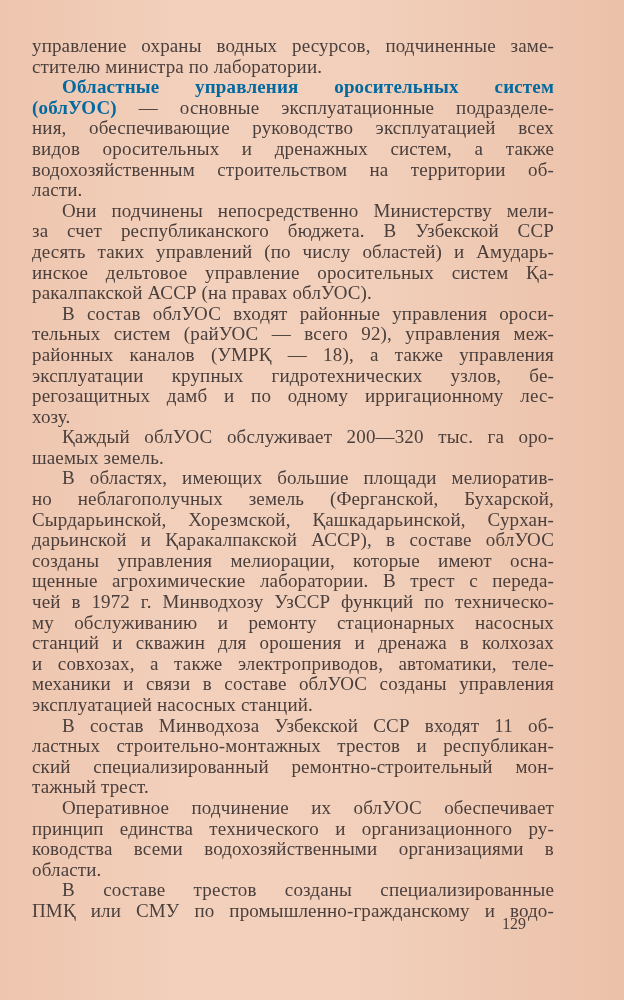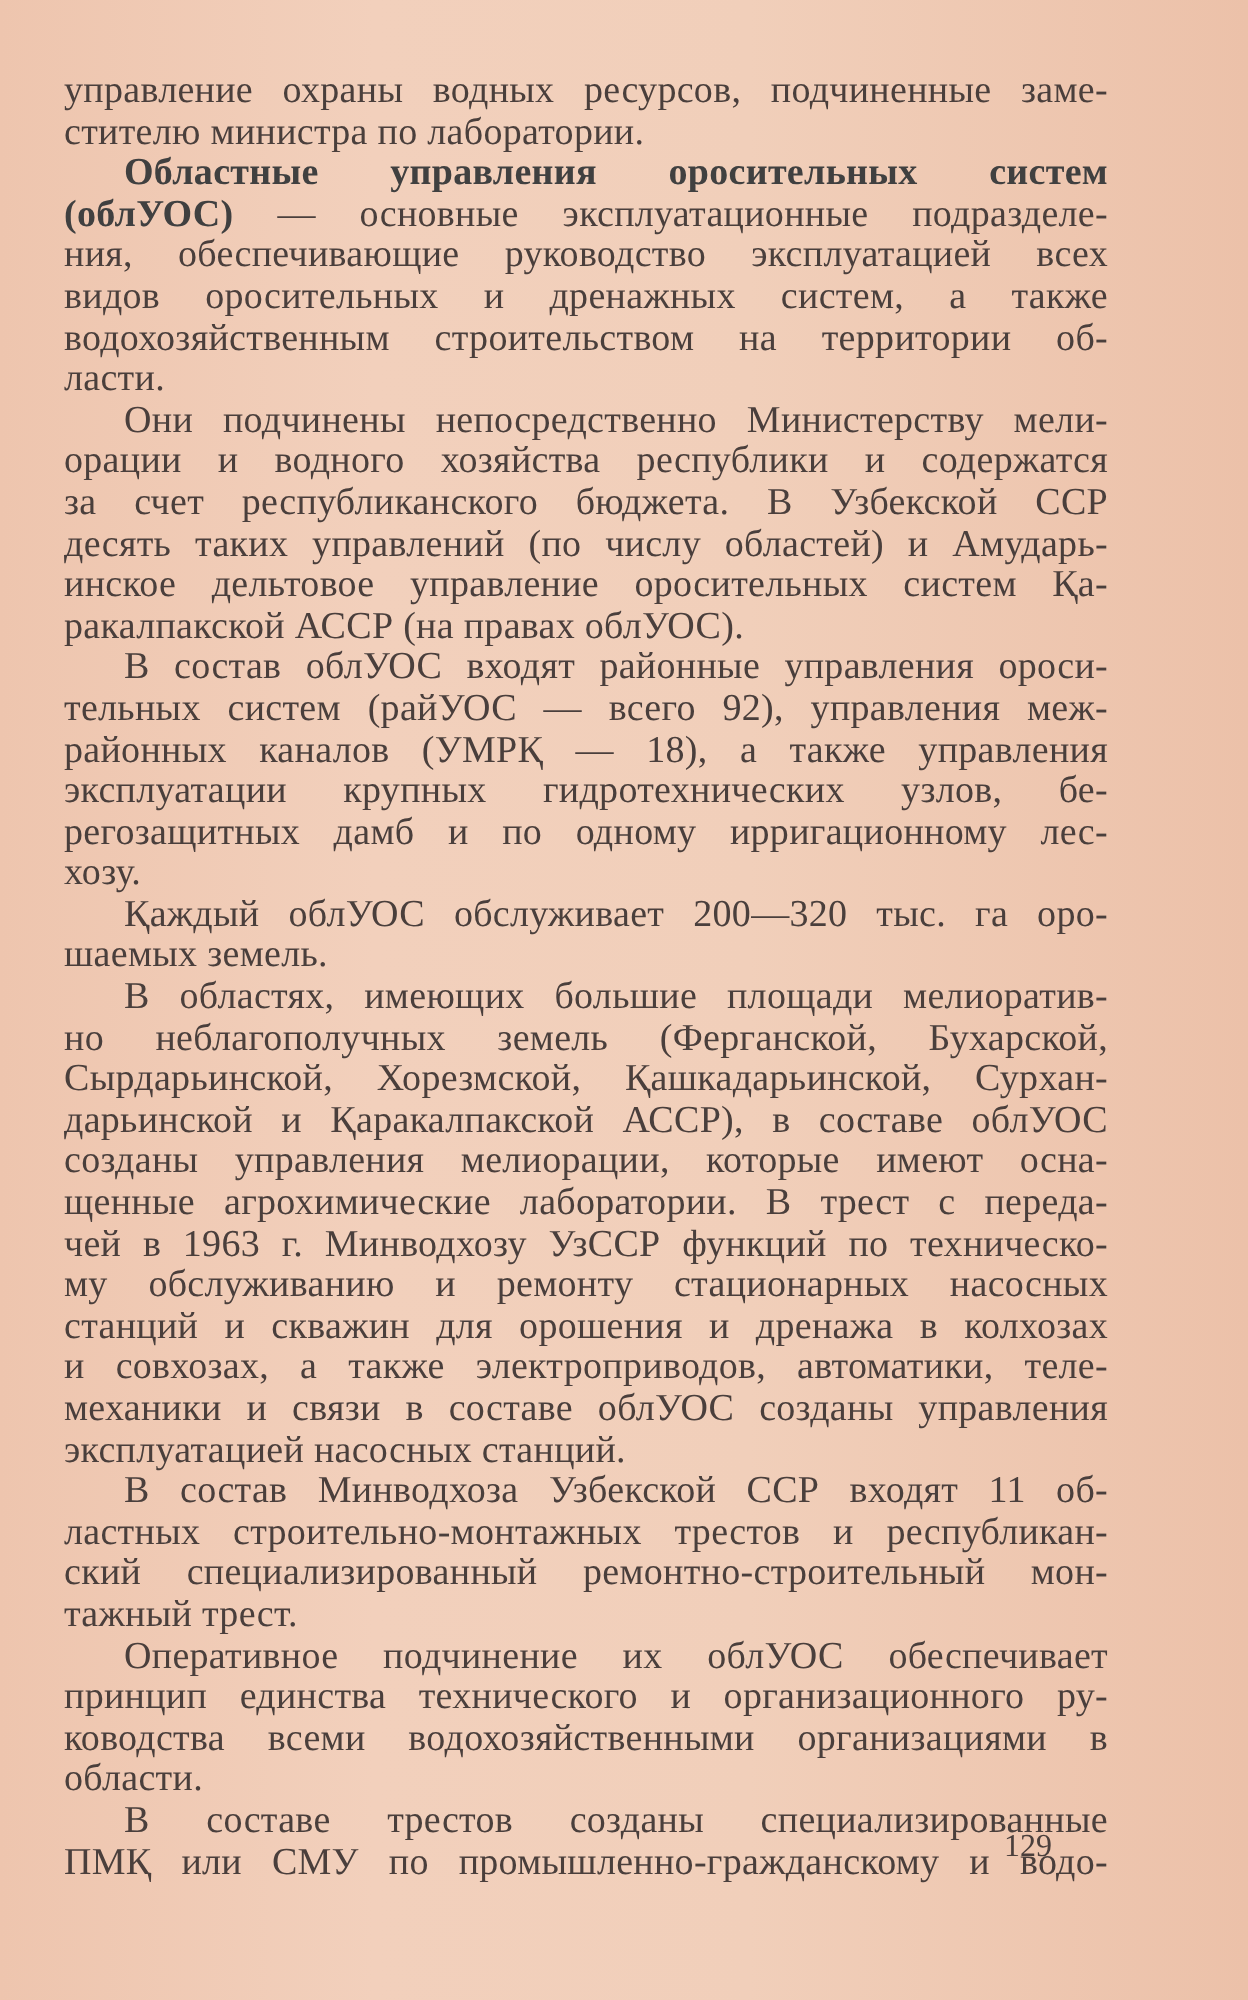--- a/index.html
+++ b/index.html
@@ -15,21 +15,21 @@
     position: absolute; left: 32px; top: 36px; width: 522px;
     font-size: 19px; line-height: 20.6px;
     letter-spacing: 0.15px;
   }
   .line {
     display: block; height: 20.6px; white-space: nowrap;
     text-align: justify; text-align-last: justify;
   }
   .line.last { text-align-last: left; }
   .line.indent { padding-left: 30px; }
-  .bold { font-weight: bold; color: #404040; }
+  .bold { font-weight: bold; color: #0369a1; }
   .page-number {
     position: absolute; left: 502px; top: 915px;
     font-size: 16px; color: #4a3f3c;
   }
 </style>
 </head>
 <body>
 
 <div class="page">
 
@@ -42,21 +42,20 @@
     <span class="line indent bold">Областные управления оросительных систем</span>
     <span class="line"><b class="bold">(облУОС)</b><span> — основные эксплуатационные подразделе-</span></span>
     <span class="line">ния, обеспечивающие руководство эксплуатацией всех</span>
     <span class="line">видов оросительных и дренажных систем, а также</span>
     <span class="line">водохозяйственным строительством на территории об-</span>
     <span class="line last">ласти.</span>
   </div>
 
   <div>
     <span class="line indent">Они подчинены непосредственно Министерству мели-</span>
-    <span class="line">орации и водного хозяйства республики и содержатся</span>
     <span class="line">за счет республиканского бюджета. В Узбекской ССР</span>
     <span class="line">десять таких управлений (по числу областей) и Амударь-</span>
     <span class="line">инское дельтовое управление оросительных систем Қа-</span>
     <span class="line last">ракалпакской АССР (на правах облУОС).</span>
   </div>
 
   <div>
     <span class="line indent">В состав облУОС входят районные управления ороси-</span>
     <span class="line">тельных систем (райУОС — всего 92), управления меж-</span>
     <span class="line">районных каналов (УМРҚ — 18), а также управления</span>
@@ -70,21 +69,21 @@
     <span class="line last">шаемых земель.</span>
   </div>
 
   <div>
     <span class="line indent">В областях, имеющих большие площади мелиоратив-</span>
     <span class="line">но неблагополучных земель (Ферганской, Бухарской,</span>
     <span class="line">Сырдарьинской, Хорезмской, Қашкадарьинской, Сурхан-</span>
     <span class="line">дарьинской и Қаракалпакской АССР), в составе облУОС</span>
     <span class="line">созданы управления мелиорации, которые имеют осна-</span>
     <span class="line">щенные агрохимические лаборатории. В трест с переда-</span>
-    <span class="line">чей в 1963 г. Минводхозу УзССР функций по техническо-</span>
+    <span class="line">чей в 1972 г. Минводхозу УзССР функций по техническо-</span>
     <span class="line">му обслуживанию и ремонту стационарных насосных</span>
     <span class="line">станций и скважин для орошения и дренажа в колхозах</span>
     <span class="line">и совхозах, а также электроприводов, автоматики, теле-</span>
     <span class="line">механики и связи в составе облУОС созданы управления</span>
     <span class="line last">эксплуатацией насосных станций.</span>
   </div>
 
   <div>
     <span class="line indent">В состав Минводхоза Узбекской ССР входят 11 об-</span>
     <span class="line">ластных строительно-монтажных трестов и республикан-</span>

